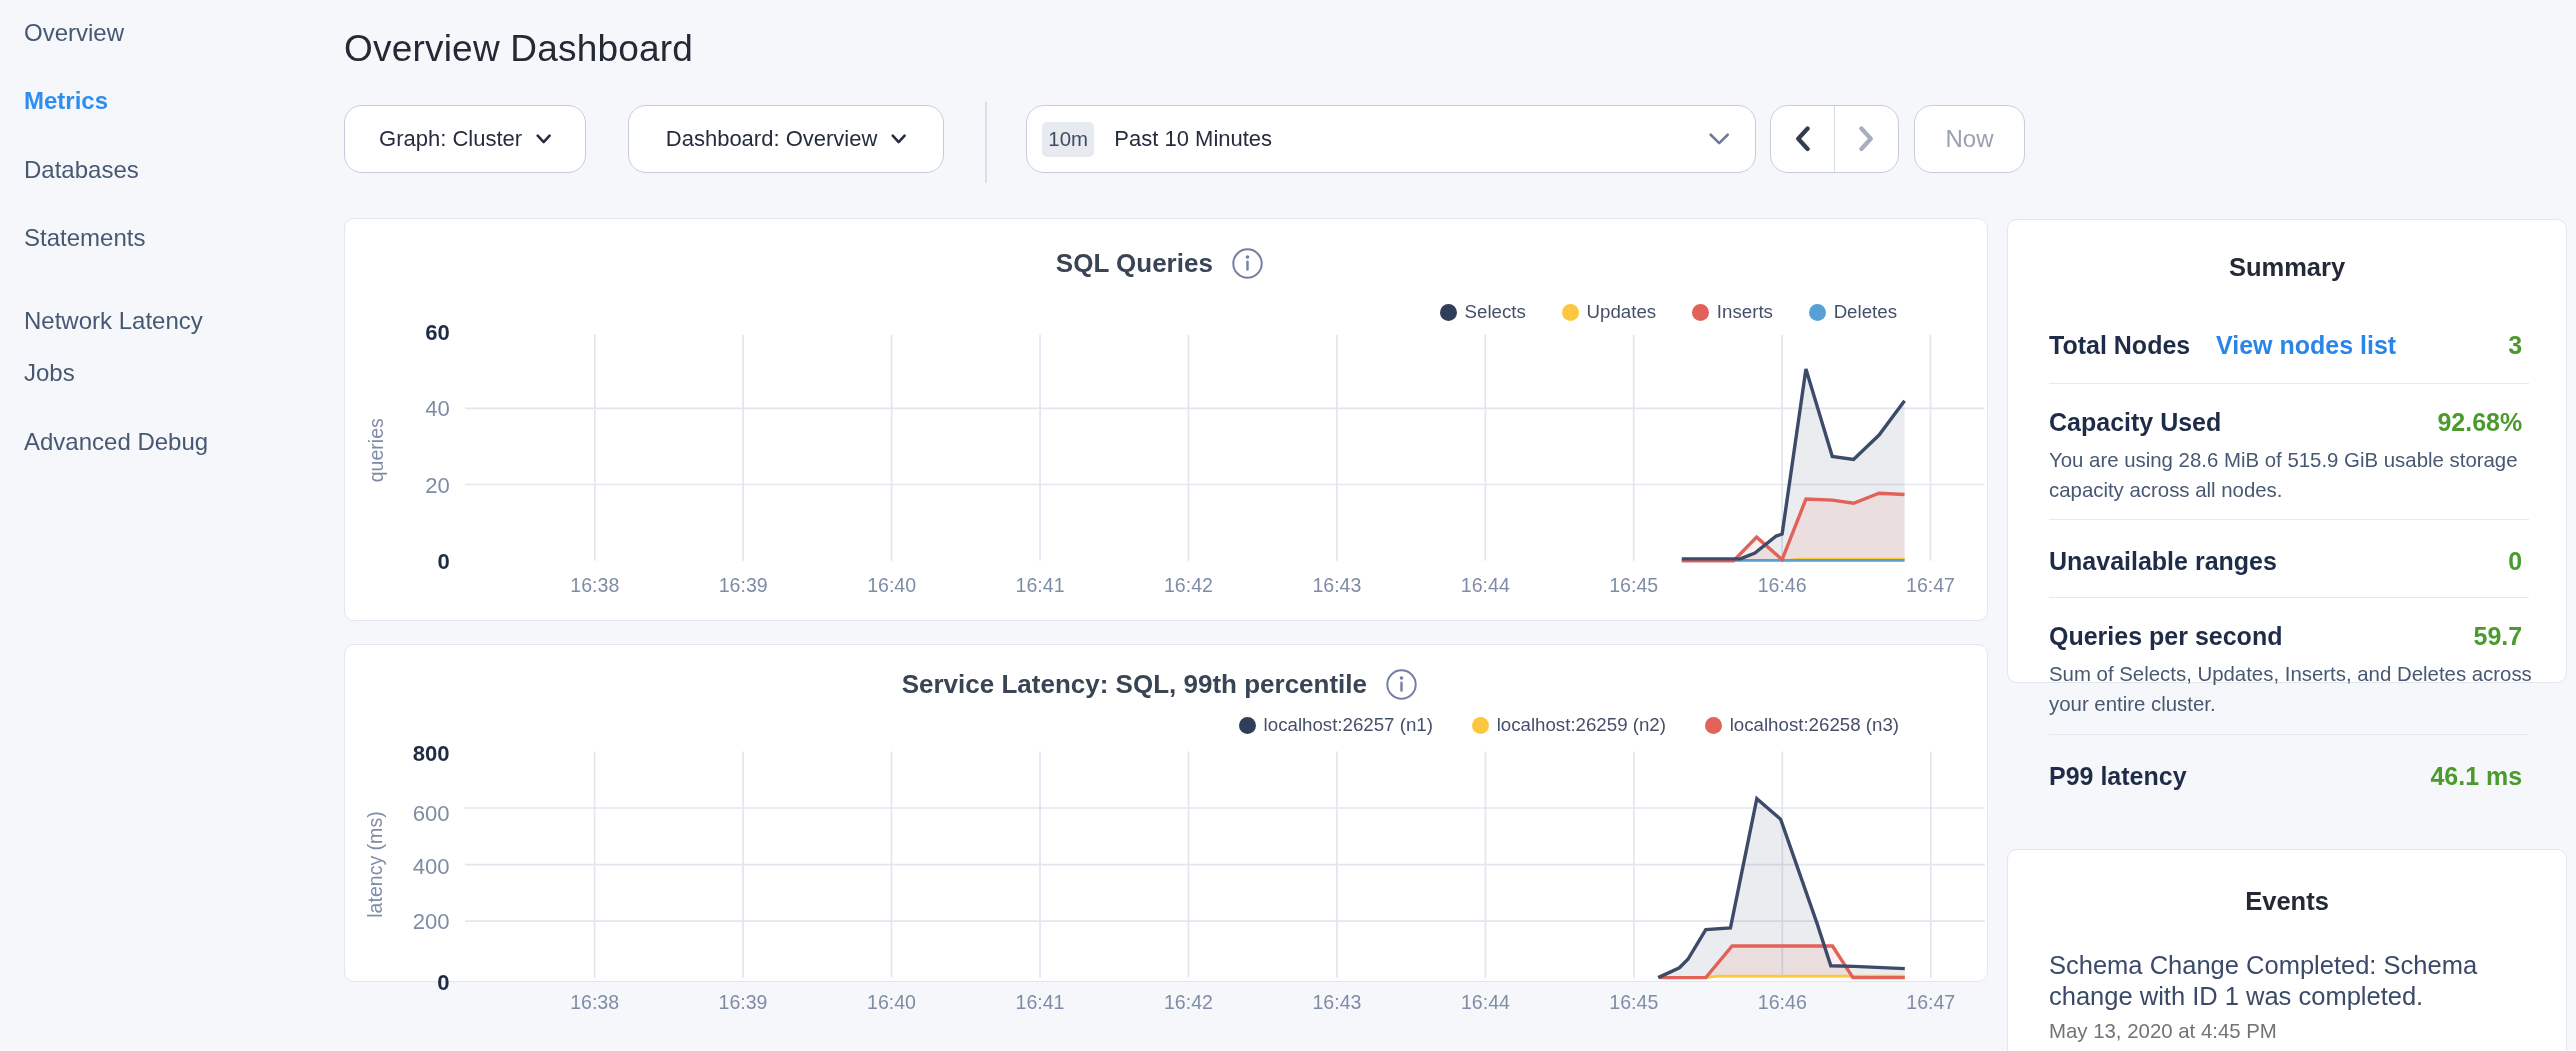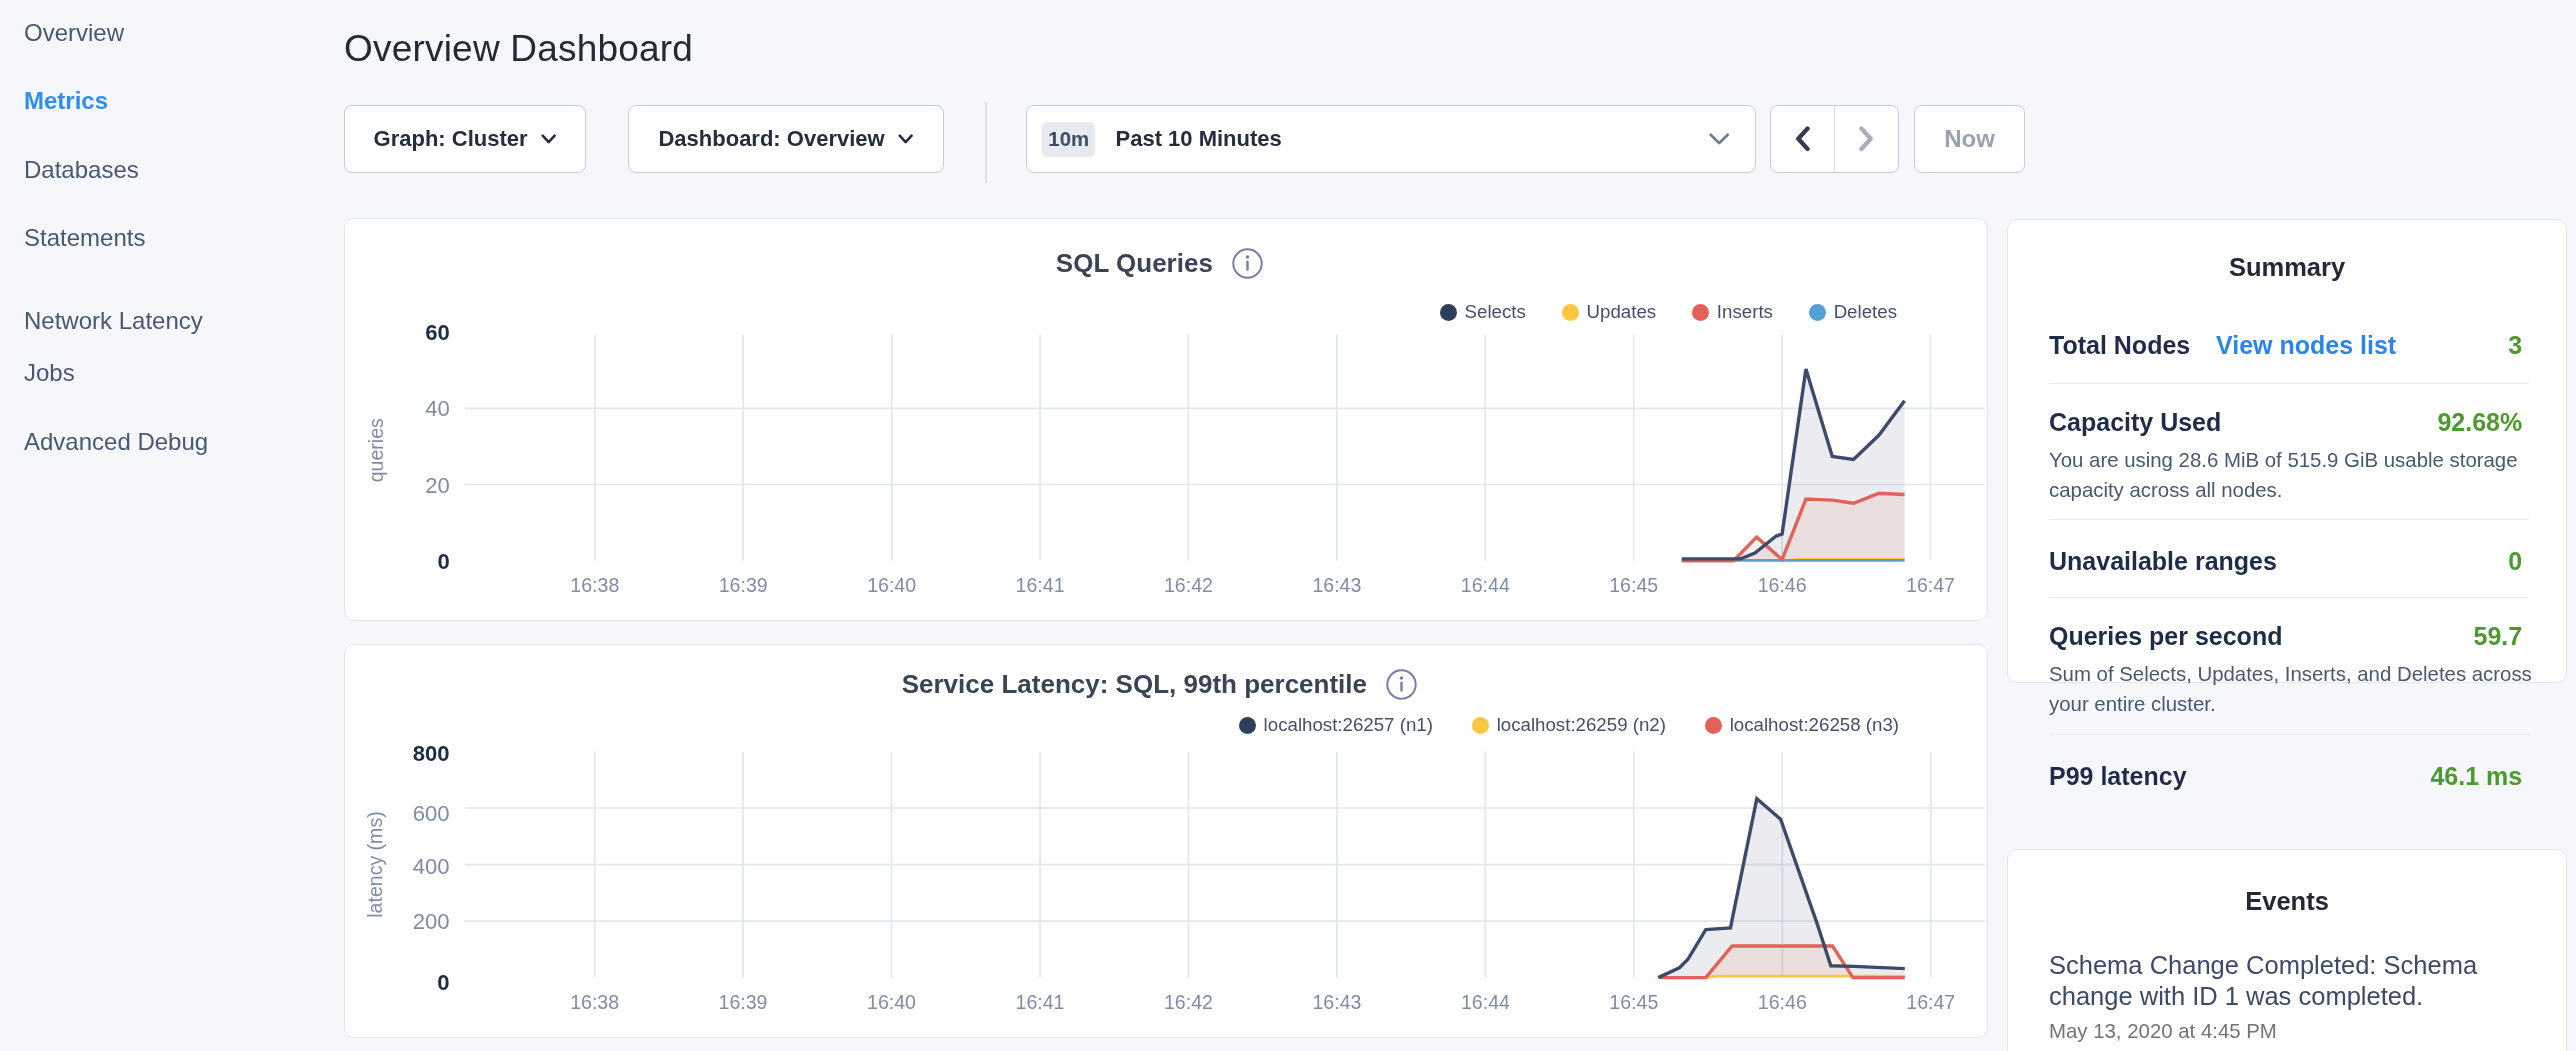--- a/index.html
+++ b/index.html
@@ -1,21 +1,21 @@
 <!DOCTYPE html>
 <html style="font-size:13.6px"><head>
 <meta charset="utf-8">
 <style>
 * { margin:0; padding:0; box-sizing:border-box; }
 html,body { width:2576px; height:1051px; overflow:hidden; }
 body { background:#f5f7fa; font-family:"Liberation Sans", sans-serif; position:relative; }
 .nav-item { position:absolute; left:24px; font-size:24px; color:#475872; white-space:nowrap; }
 .nav-active { color:#2d8ef0; font-weight:bold; }
 h1.title { position:absolute; left:344px; top:28px; font-size:37px; font-weight:400; color:#242a35; letter-spacing:0.2px; }
-.btn { position:absolute; top:105px; height:68px; background:#fff; border:1.7px solid #c6cdd9; border-radius:8px; display:flex; align-items:center; justify-content:center; font-size:22px; font-weight:bold; color:#242c3e; }
+.btn { position:absolute; top:105px; height:68px; background:#fff; border:1.7px solid #c6cdd9; border-radius:18px; display:flex; align-items:center; justify-content:center; font-size:22px; font-weight:normal; color:#242c3e; }
 .card { position:absolute; background:#fff; border:1.7px solid #e2e6ed; border-radius:10px; }
 .divider-v { position:absolute; width:1.7px; background:#d9dee7; }
 .sum-label { font-weight:bold; font-size:25px; color:#1f2c47; }
 .sum-value { font-weight:bold; font-size:25px; color:#4c9a2e; position:absolute; right:6.8px; }
 .sum-desc { font-size:20.4px; color:#475872; line-height:30px; white-space:nowrap; }
 .sum-div { position:absolute; left:41px; right:37px; height:0.9px; background:#e6e9ef; }
 .chart-title { position:absolute; left:0; width:100%; display:flex; align-items:center; justify-content:center; gap:18.7px; padding-right:13.6px; font-size:26px; font-weight:bold; color:#394455; }
 .legend { position:absolute; display:flex; align-items:center; font-size:18.7px; color:#44506a; white-space:nowrap; }
 .legend .dot { width:17px; height:17px; border-radius:50%; margin-right:7.7px; flex:none; }
 .legend .item { display:flex; align-items:center; }
@@ -120,21 +120,21 @@
   <polygon points="1572,399.8 1641,399.8 1658,393 1683,372.9 1690,370.6 1718,176.5 1749,279.2 1774,282.8 1804,254.1 1834,213.7 1834,402 1572,402" fill="rgba(57,70,97,0.10)"></polygon>
   <polygon points="1572,402 1633,402 1660,374.2 1690,400.7 1718,329.4 1749,330.7 1774,334.3 1804,322.6 1834,324.0 1834,402 1572,402" fill="rgba(224,97,90,0.10)"></polygon>
 
   <polyline points="1697,401.5 1710,400 1834,400" fill="none" stroke="#fdc640" stroke-width="3"></polyline>
   <polyline points="1572,401.5 1834,401.5" fill="none" stroke="#56a0d6" stroke-width="3"></polyline>
   <polyline points="1572,402 1633,402 1660,374.2 1690,400.7 1718,329.4 1749,330.7 1774,334.3 1804,322.6 1834,324.0" fill="none" stroke="#e2625a" stroke-width="4"></polyline>
   <polyline points="1572,399.8 1641,399.8 1658,393 1683,372.9 1690,370.6 1718,176.5 1749,279.2 1774,282.8 1804,254.1 1834,213.7" fill="none" stroke="#3c4b69" stroke-width="4"></polyline>
 </svg>
 </div>
 
-<div class="card" style="left:344px; top:644px; width:1644px; height:394px;">
+<div class="card" style="left:344px; top:644px; width:1644px; height:338px;">
 <div class="chart-title" style="top:24px;">Service Latency: SQL, 99th percentile
   <svg width="31" height="31" viewBox="0 0 36 36">
         <g transform="translate(18,18)">
           <circle r="16.5" fill="none" stroke="#767fa3" stroke-width="2.3"></circle>
           <circle cx="0" cy="-7.5" r="2.1" fill="#767fa3"></circle>
           <rect x="-1.4" y="-3.5" width="2.8" height="12" rx="1.4" fill="#767fa3"></rect>
         </g>
       </svg>
 </div>
 <div class="legend" style="top:69px; right:88px; gap:39px;">

